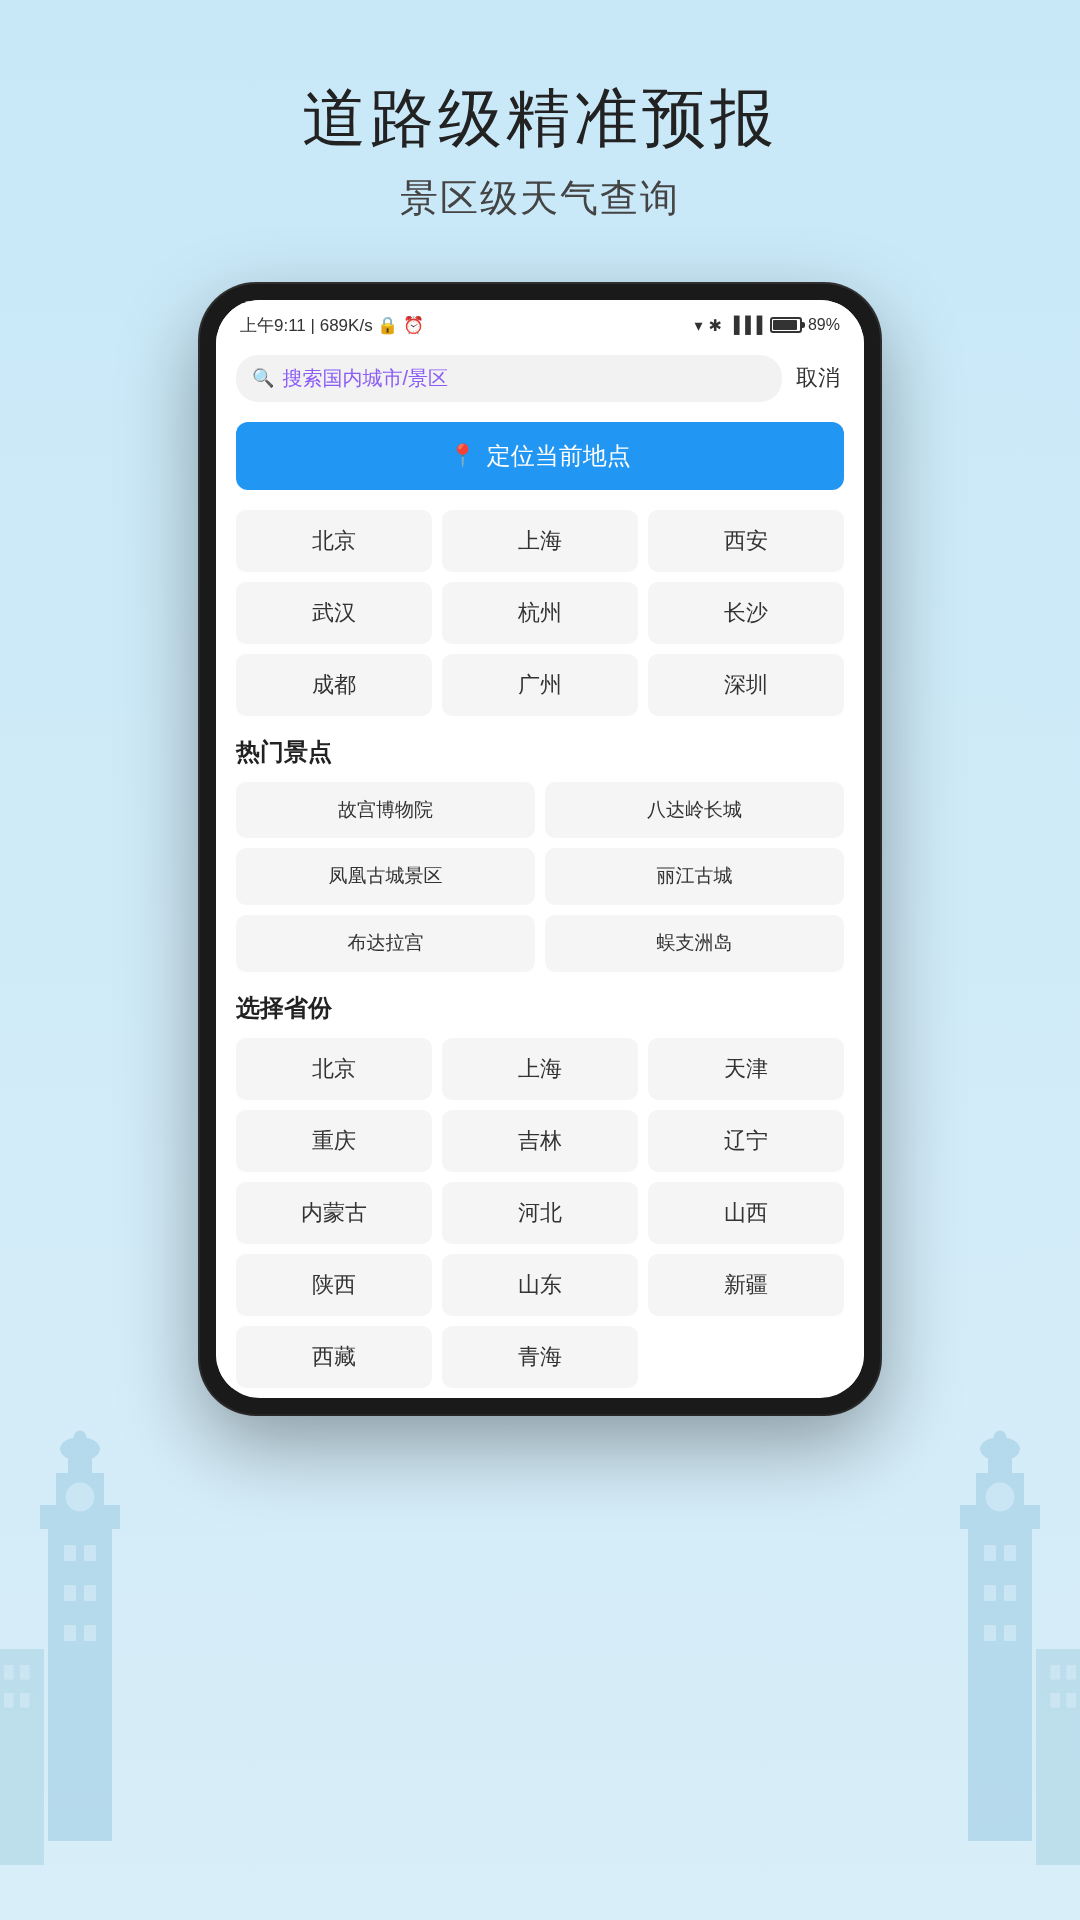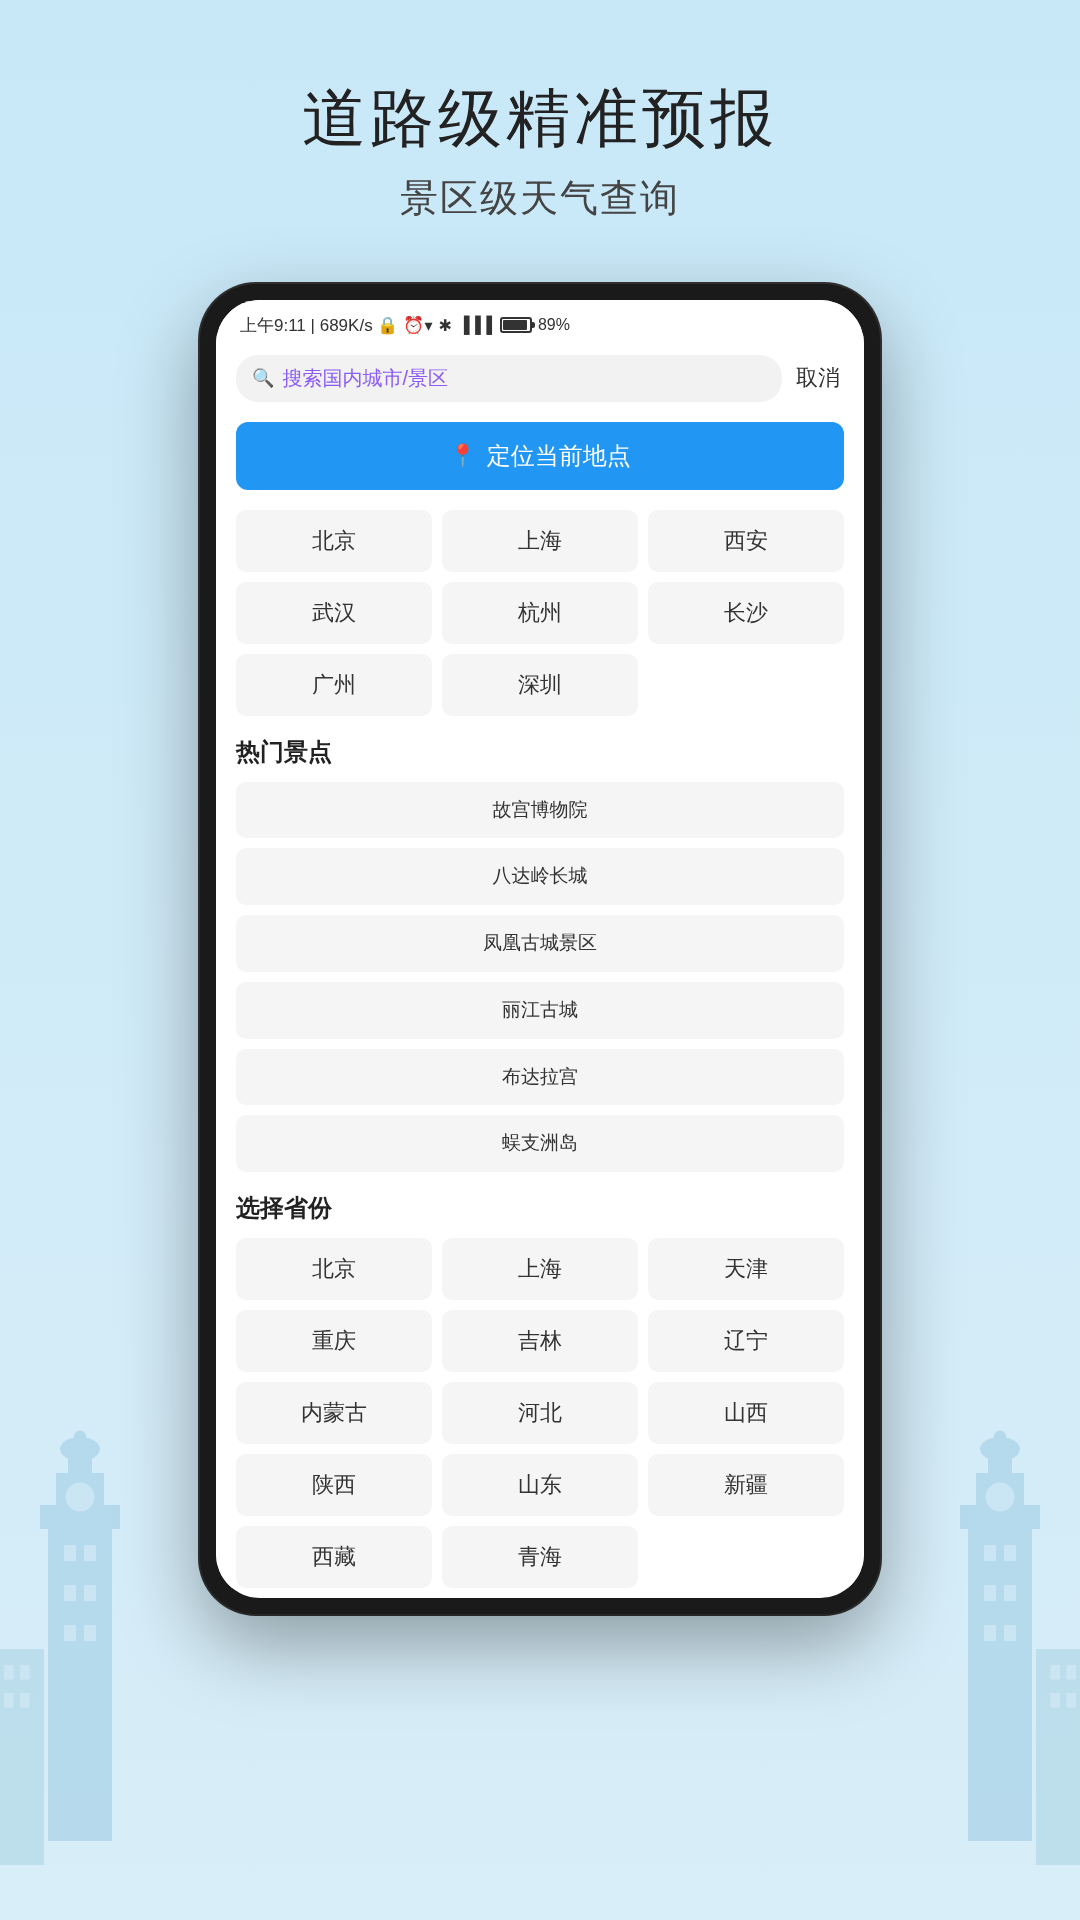--- a/index.html
+++ b/index.html
@@ -55,21 +55,21 @@
     .phone-screen {
       background: #fff;
       border-radius: 44px;
       overflow: hidden;
       position: relative;
     }
 
     
     .status-bar {
       display: flex;
-      justify-content: flex-start;
+      justify-content: space-between;
       align-items: center;
       padding: 14px 24px 10px;
       background: #fff;
       font-size: 18px;
       color: #333;
     }
     .status-left { font-size: 17px; color: #333; }
     .status-right {
       display: flex;
       align-items: center;
@@ -175,21 +175,21 @@
       border-radius: 10px;
       padding: 16px 0;
       text-align: center;
       font-size: 22px;
       color: #333;
     }
 
     
     .attraction-grid {
       display: grid;
-      grid-template-columns: 1fr;
+      grid-template-columns: 1fr 1fr;
       gap: 10px;
       margin-bottom: 20px;
     }
     .attraction-item {
       background: #f5f5f5;
       border-radius: 10px;
       padding: 16px 8px;
       text-align: center;
       font-size: 19px;
       color: #333;
@@ -319,20 +319,21 @@
           <span>定位当前地点</span>
         </div>
 
         <div class="city-grid" id="hot-cities-grid">
             <div class="city-item">北京</div>
             <div class="city-item">上海</div>
             <div class="city-item">西安</div>
             <div class="city-item">武汉</div>
             <div class="city-item">杭州</div>
             <div class="city-item">长沙</div>
+            <div class="city-item">成都</div>
             <div class="city-item">广州</div>
             <div class="city-item">深圳</div>
           </div>
 
         <div class="section-title">热门景点</div>
         <div class="attraction-grid" id="hot-attractions-grid">
             <div class="attraction-item">故宫博物院</div>
             <div class="attraction-item">八达岭长城</div>
             <div class="attraction-item">凤凰古城景区</div>
             <div class="attraction-item">丽江古城</div>

